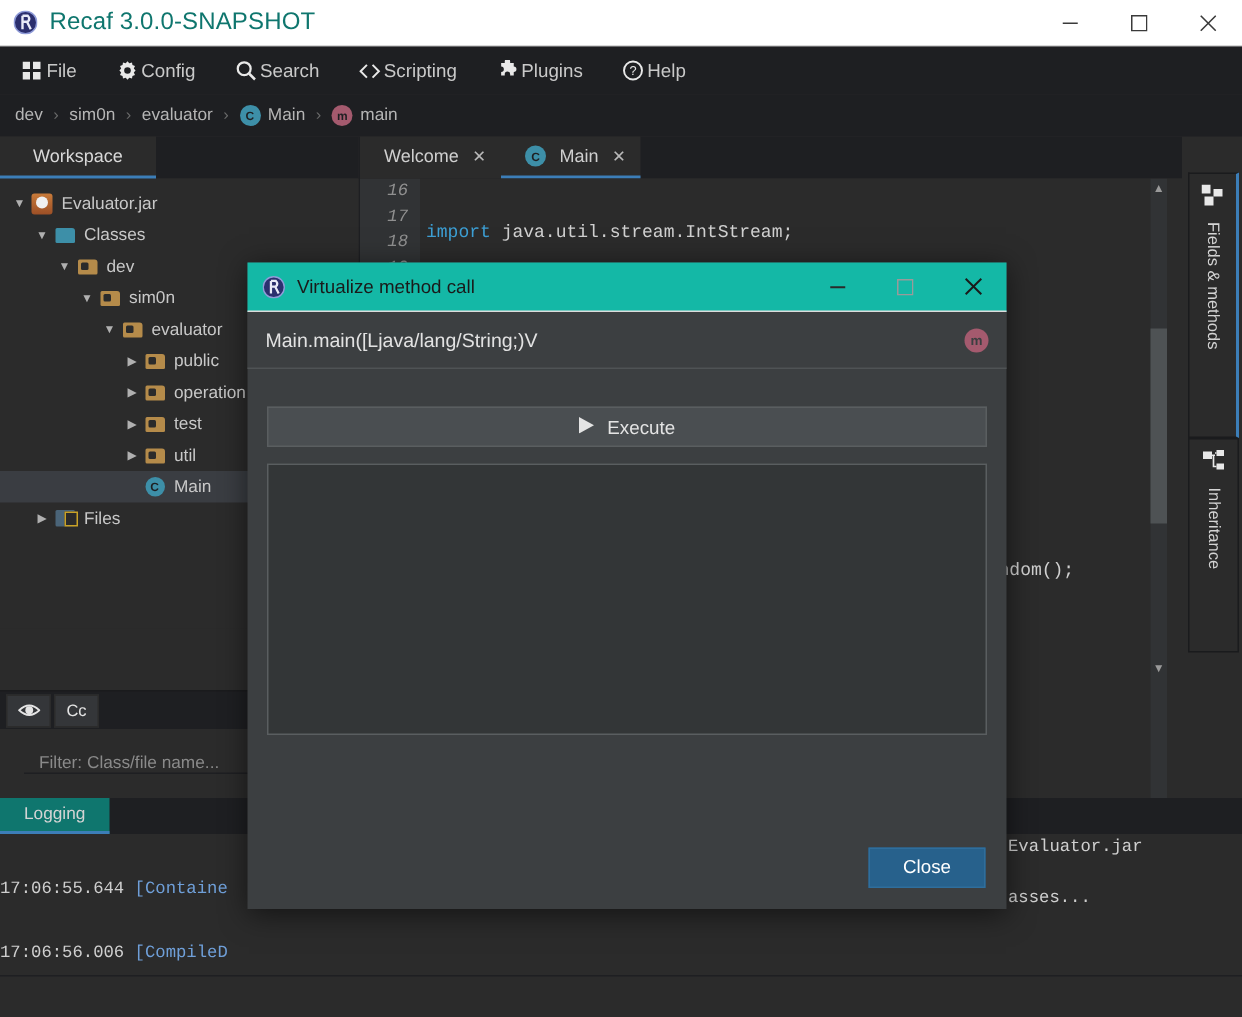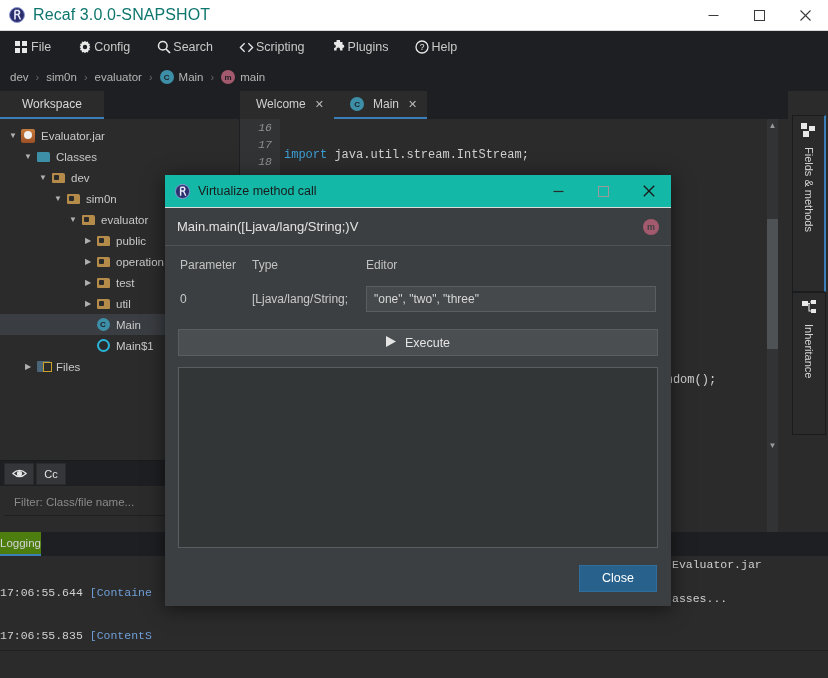--- a/index.html
+++ b/index.html
@@ -142,24 +142,24 @@
     background: #1e1f22;
     display: flex; align-items: center; padding-left: 4px; gap: 2px;
     border-top: 1px solid #1a1b1d;
   }
   .lp-tbtn {
     width: 30px; height: 22px; background: #343639;
     display: flex; align-items: center; justify-content: center;
     color: #e4e4e4; font-size: 11px; border: 1px solid #2b2b2b;
   }
   .lp-filter {
-    position: absolute; bottom: 162px; left: 4px;
+    position: absolute; bottom: 162px; left: 16px;
     width: 240px; height: 28px;
     background: #2b2b2b;
-    display: flex; align-items: center; padding-left: 10px;
+    display: flex; align-items: flex-end; padding-left: 10px;
     color: #8a8a8a; font-size: 11.5px;
     border-bottom: 1px solid #1e1f22;
   }
 
   
   .editor-area {
     position: absolute; top: 91px; left: 240px;
     width: 548px; height: 468px;
     background: #2b2b2b;
   }
@@ -237,23 +237,23 @@
   .rtab.sel { border-right: 2px solid #3c7eb8; }
 
   
   .logpanel {
     position: absolute; top: 532px; left: 0;
     width: 828px; height: 118px;
     background: #2b2b2b;
   }
   .log-tabbar { height: 24px; background: #1e1f22; display: flex; align-items: flex-end; }
   .log-tab {
-    height: 24px; padding: 0 0;
+    height: 24px; padding: 0 16px;
     display: flex; align-items: center;
-    background: #4d7c0f; color: #d4d4d4; font-size: 11.5px;
+    background: #0f766e; color: #d4d4d4; font-size: 11.5px;
     border-bottom: 2px solid #3c7eb8;
   }
   .log-lines {
     padding-top: 2px;
     font-family: "Liberation Mono", monospace;
     font-size: 11.5px;
     color: #cfcfcf;
     white-space: pre;
   }
   .log-line { height: 17px; line-height: 17px; }
@@ -525,27 +525,20 @@
             <span class="folder-pkg"></span>
           </span>
         <span>util</span>
       </div>
       <div class="tnode sel" style="padding-left:81px">
         <span class="arrow none">▶</span>
         <span class="nodeico">
             <span class="cls-c">C</span>
           </span>
         <span>Main</span>
-      </div>
-      <div class="tnode" style="padding-left:81px">
-        <span class="arrow none">▶</span>
-        <span class="nodeico">
-            <span class="cls-o"></span>
-          </span>
-        <span>Main$1</span>
       </div>
       <div class="tnode" style="padding-left:21px">
         <span class="arrow">▶</span>
         <span class="nodeico">
             <span class="files-ico"></span>
           </span>
         <span>Files</span>
       </div>
     </div>
 
@@ -663,21 +656,20 @@
   </div>
 
   <div class="logpanel">
     <div class="log-tabbar">
       <div class="log-tab">
         <span>Logging</span>
       </div>
     </div>
     <div class="log-lines">
       <div class="log-line"><span>17:06:55.644</span> <span class="lg-tag">[Containe</span></div>
-      <div class="log-line"><span>17:06:55.835</span> <span class="lg-tag">[ContentS</span></div>
       <div class="log-line"><span>17:06:56.006</span> <span class="lg-tag">[CompileD</span></div>
       
     </div>
 
     <div style="position:absolute;top:26px;left:672px;font-family:'Liberation Mono',monospace;font-size:11.5px;color:#cfcfcf;white-space:pre">Evaluator.jar</div>
     <div style="position:absolute;top:60px;left:672px;font-family:'Liberation Mono',monospace;font-size:11.5px;color:#cfcfcf;white-space:pre">asses...</div>
   </div>
 
   <div class="statusbar"></div>
 
@@ -710,36 +702,20 @@
         </div>
       </div>
     </div>
 
     <div class="dlg-header">
       <span class="dlg-sig">Main.main([Ljava/lang/String;)V</span>
       <span class="dlg-mico">m</span>
     </div>
 
     <div class="dlg-body">
-      <table class="ptable">
-        <tbody>
-            <tr>
-          <th class="col-p">Parameter</th>
-          <th class="col-t">Type</th>
-          <th>Editor</th>
-        </tr>
-        <tr>
-          <td>0</td>
-          <td>[Ljava/lang/String;</td>
-          <td>
-            <input class="pinput" type="text" value="&quot;one&quot;, &quot;two&quot;, &quot;three&quot;" style="">
-          </td>
-        </tr>
-      </tbody>
-        </table>
 
       <div class="exec-btn">
         <span>
           <svg width="10" height="11" viewBox="0 0 10 11">
               <polygon points="0,0 10,5.5 0,11" fill="#e4e4e4"></polygon>
             </svg>
         </span>
         <span>Execute</span>
       </div>
 

